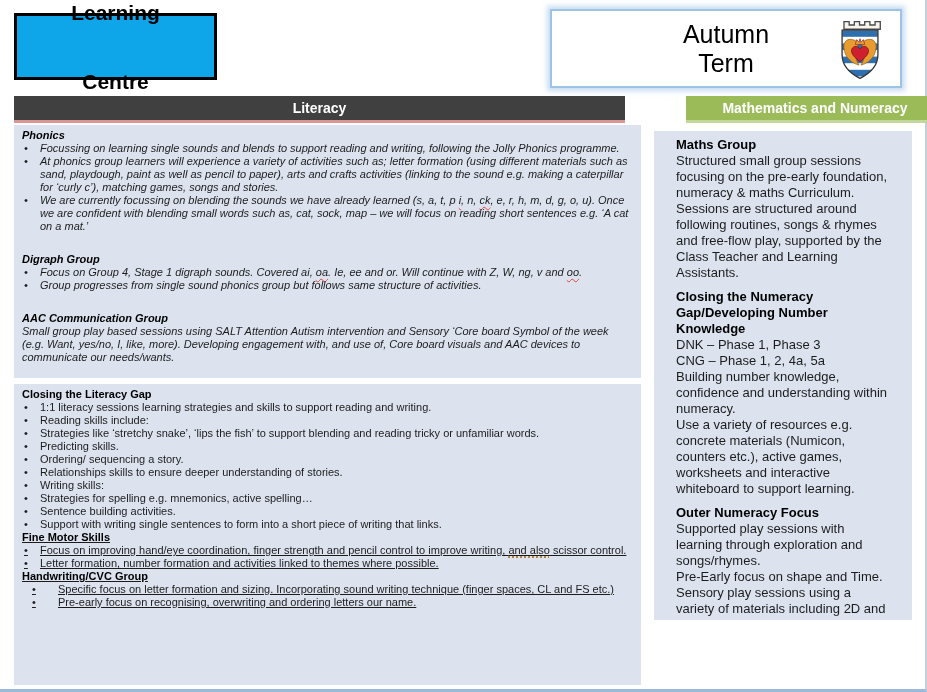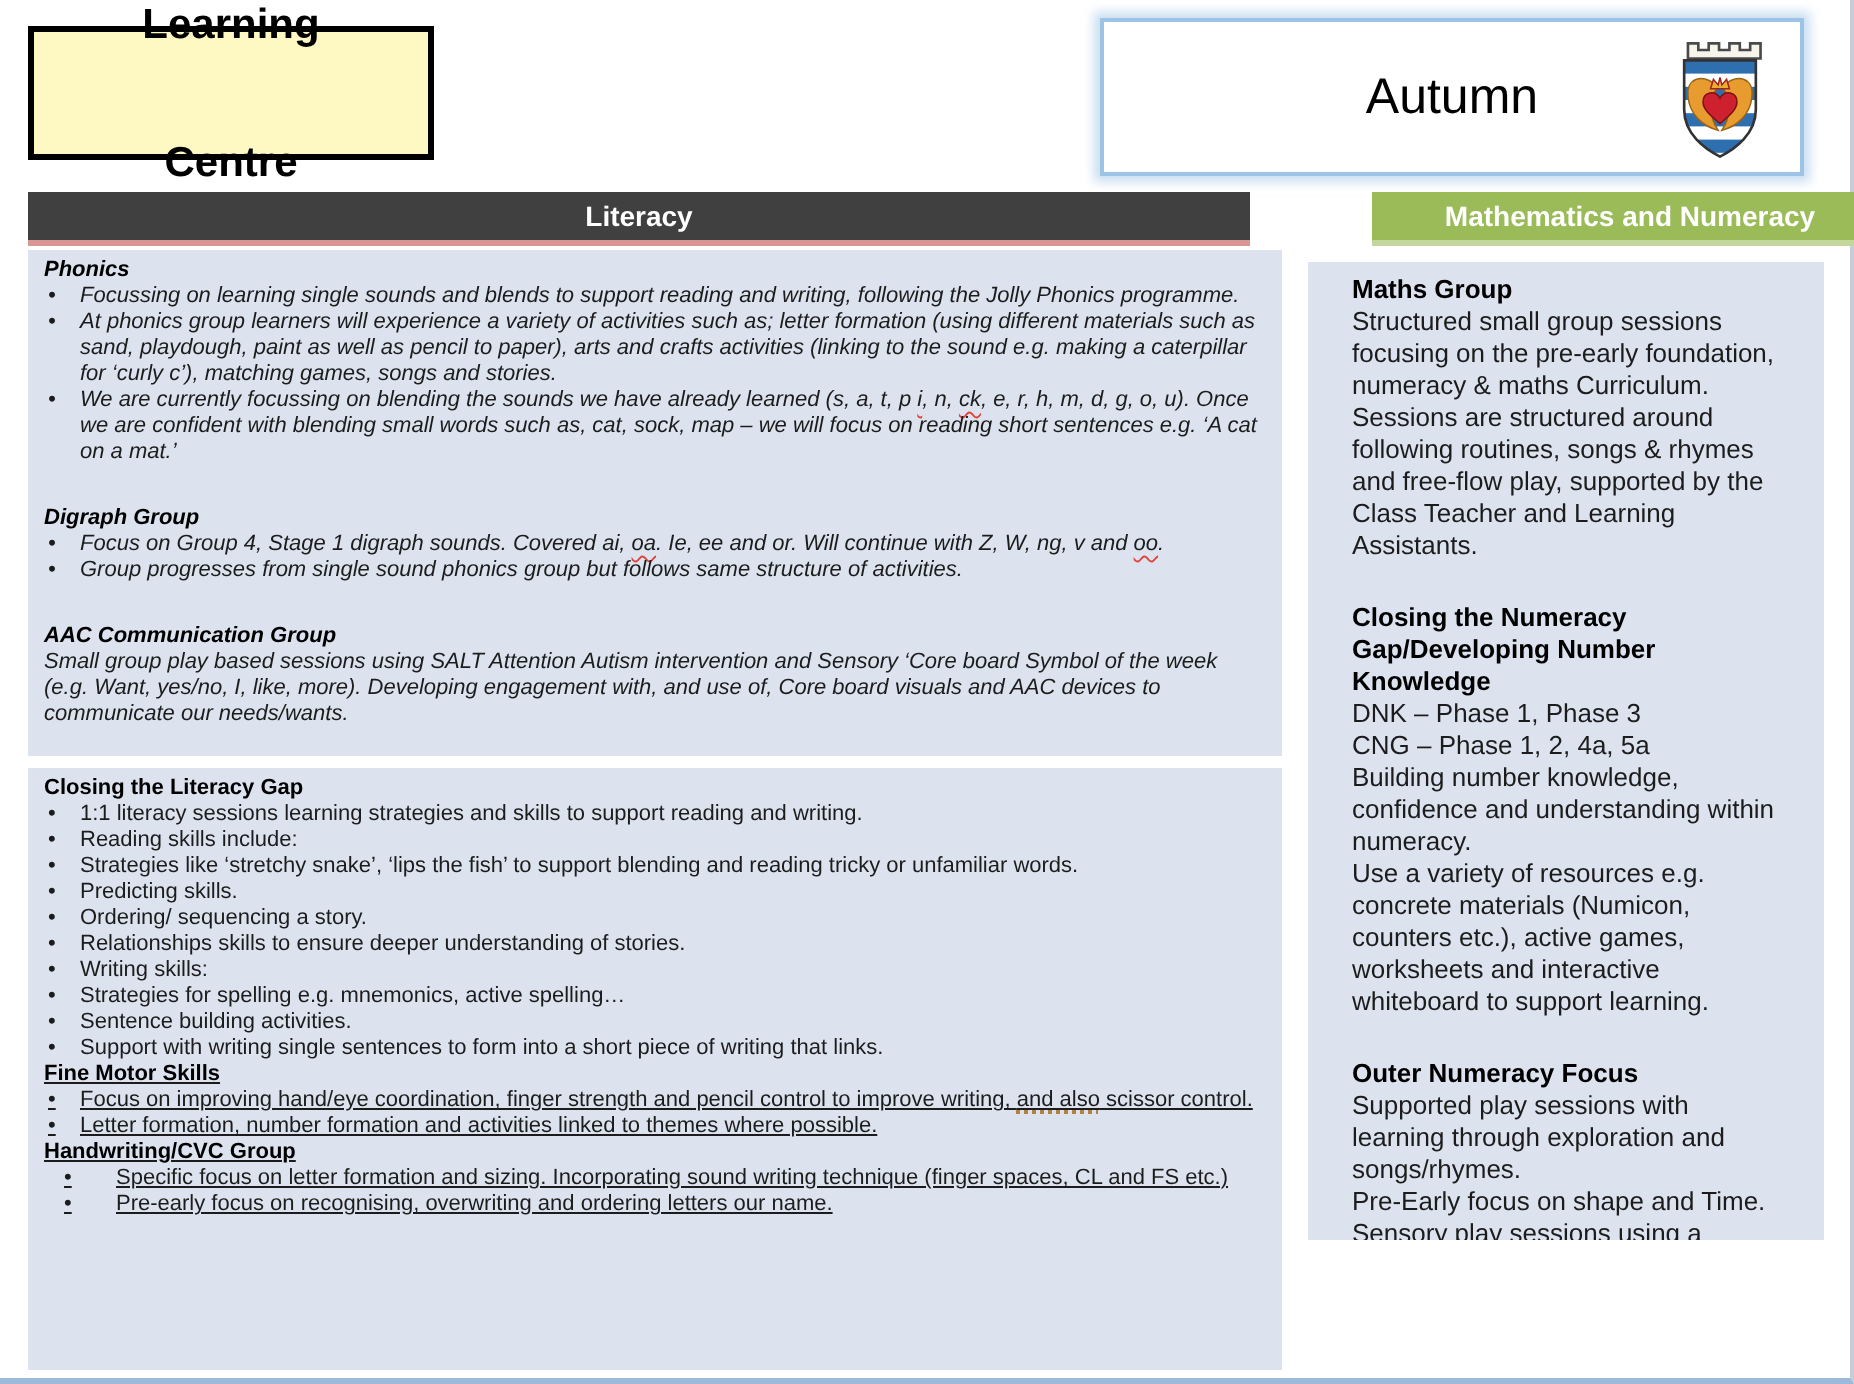--- a/index.html
+++ b/index.html
@@ -2,42 +2,42 @@
 <html><head>
 <meta charset="utf-8">
 <style>
   html,body{margin:0;padding:0;background:#ffffff;}
   body{width:927px;height:692px;font-family:"Liberation Sans","DejaVu Sans",sans-serif;position:relative;overflow:hidden;}
   .frame{position:absolute;left:0;top:0;width:927px;height:692px;box-sizing:border-box;
          border-right:2px solid #c5cdd9;border-bottom:3px solid #9db9d9;background:#fff;}
 
   
   .yellow-box{position:absolute;left:14px;top:13px;width:203px;height:67px;box-sizing:border-box;
-      background:#fef9c3;border:3px solid #000;display:flex;flex-direction:column;justify-content:center;
+      background:#0ea5e9;border:3px solid #000;display:flex;flex-direction:column;justify-content:center;
       align-items:center;font-weight:bold;font-size:21px;line-height:25px;color:#000;text-align:center;gap:44px;}
   .autumn-box{position:absolute;left:550px;top:9px;width:352px;height:79px;box-sizing:border-box;
       background:#ffffff;border:2px solid #9dc3e6;box-shadow:0 0 5px 3px rgba(157,195,230,.55);}
   .term-text{position:absolute;left:0;right:0;top:50%;transform:translateY(-50%);text-align:center;
       font-weight:normal;font-size:25px;line-height:29px;color:#000;}
   .crest{position:absolute;right:10px;top:6px;}
 
   
   .hdr{position:absolute;top:96px;height:27px;box-sizing:border-box;color:#fff;font-weight:bold;
       font-size:14px;display:flex;align-items:center;justify-content:center;}
   .hdr-literacy{left:14px;width:611px;background:#404040;border-bottom:3px solid #d99694;}
   .hdr-maths{left:654px;width:258px;background:#9bbb59;border-bottom:3px solid #c3d69b;margin-left:32px;}
 
   
   .panel{position:absolute;background:#dce3ef;box-sizing:border-box;color:#1c1c1c;overflow:hidden;}
   #lit-panel-1{left:14px;top:125px;width:627px;height:253px;padding:4px 8px;font-size:11px;line-height:13px;font-style:italic;}
   #lit-panel-2{left:14px;top:384px;width:627px;height:301px;padding:4px 8px;font-size:11px;line-height:13px;}
   #maths-panel{left:654px;top:131px;width:258px;height:489px;padding:6px 22px;font-size:13px;line-height:16px;}
   #lit-panel-1 .section + .section{margin-top:20px;}
   #lit-panel-2 .section + .section{margin-top:0;text-decoration:underline;}
-  #maths-panel .section + .section{margin-top:20px;}
+  #maths-panel .section + .section{margin-top:8px;}
   .heading{font-weight:bold;color:#000;}
   .bullet{display:flex;}
   .dot{width:18px;flex:none;padding-left:2px;box-sizing:border-box;}
   .bullet.wide .dot{width:36px;padding-left:10px;}
   .btext{flex:1;}
   .sq{text-decoration:underline wavy #e0443a 1px;text-underline-offset:2px;}
   .dt{text-decoration:underline dotted #b5823c 2px;text-underline-offset:2px;}
 </style>
 </head>
 <body>
@@ -45,20 +45,21 @@
 <div class="frame">
 
   <div class="yellow-box">
     <span>Learning</span>
     <span>Centre</span>
   </div>
 
   <div class="autumn-box">
     <div class="term-text">
       <div>Autumn</div>
+      <div>Term</div>
     </div>
     <span class="crest">
       <svg viewBox="0 0 60 70" width="60" height="66" aria-hidden="true">
         <path d="M13 13 V5 h5.5 v3.5 h5.5 V5 h5.5 v3.5 h5.5 V5 h5.5 v3.5 h5.5 V5 h5.5 v8 z" fill="#f7f4ec" stroke="#4a4a4a" stroke-width="1.4"></path>
         <defs>
             <clipPath id="sh">
               <path d="M11 14 h38 v26 c0 13 -11 21 -19 25 c-8 -4 -19 -12 -19 -25 z"></path>
             </clipPath>
           </defs>
         <g clip-path="url(#sh)">

